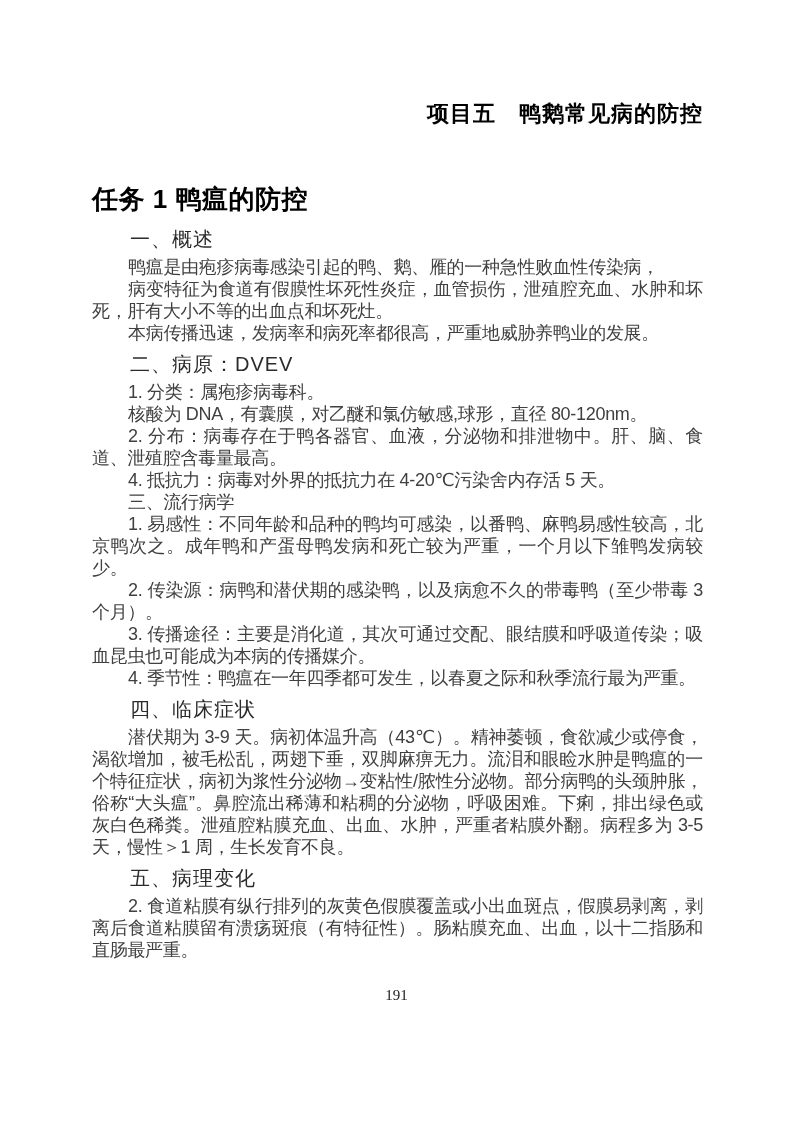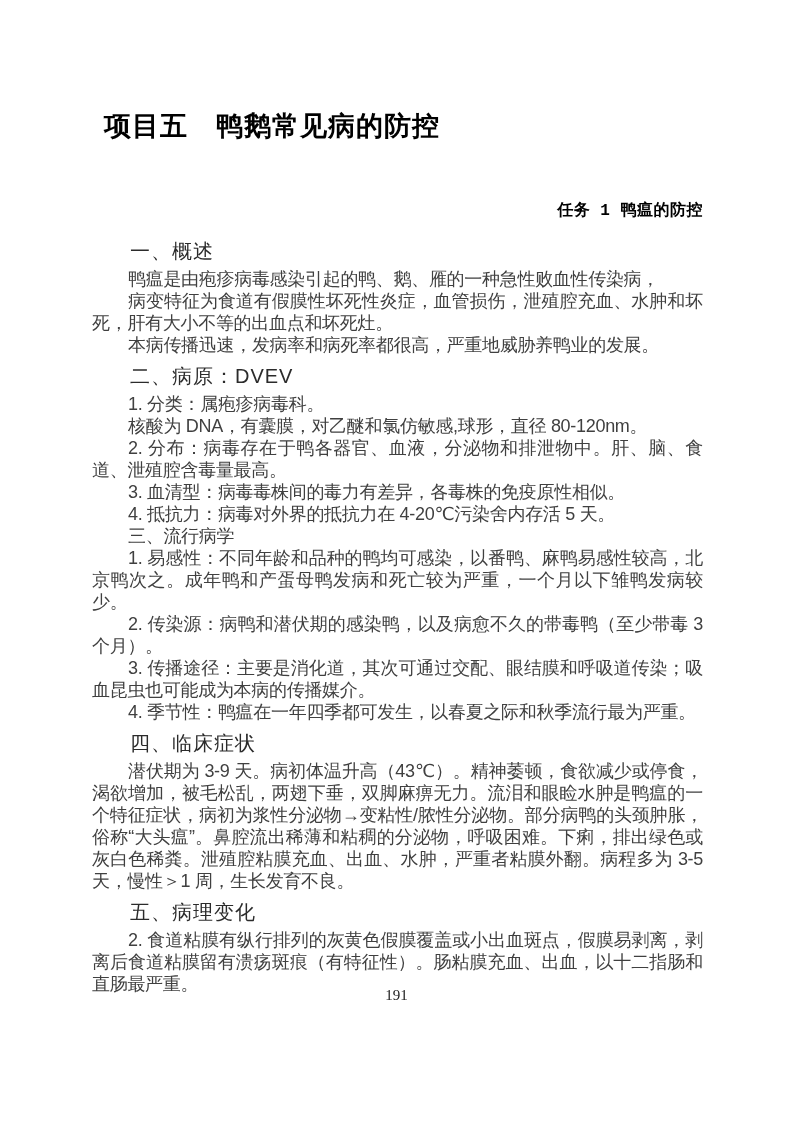--- a/index.html
+++ b/index.html
@@ -12,37 +12,36 @@
     width: 793px;
     height: 1122px;
     background: #ffffff;
     overflow: hidden;
     font-family: "Liberation Sans", "DejaVu Sans", sans-serif;
     color: #111111;
     box-sizing: border-box;
     padding: 100px 90px 0 92px;
   }
   .chapter-title {
-    margin: 12px;
-    font-size: 27px;
+    margin: 0;
+    font-size: 22px;
     line-height: 28px;
     font-weight: bold;
-    text-align: left;
+    text-align: right;
     color: #000000;
     letter-spacing: 1px;
   }
   .task-title {
     margin: 58px 0 0 0;
-    font-size: 16px;
+    font-size: 26px;
     line-height: 26px;
     font-weight: bold;
-    text-align: right;
+    text-align: left;
     color: #000000;
     letter-spacing: 0.5px;
-    font-family: Liberation Mono, monospace;
   }
   .doc-body {
     margin-top: 14px;
     width: 611px;
   }
   .doc-body p {
     margin: 0;
   }
   .sec-heading {
     font-size: 20px;
@@ -81,21 +80,20 @@
   <h2 class="task-title">任务 1 鸭瘟的防控</h2>
   <div class="doc-body">
       <p class="sec-heading">一、概述</p>
       <p class="body-para">鸭瘟是由疱疹病毒感染引起的鸭、鹅、雁的一种急性败血性传染病，</p>
       <p class="body-para">病变特征为食道有假膜性坏死性炎症，血管损伤，泄殖腔充血、水肿和坏死，肝有大小不等的出血点和坏死灶。</p>
       <p class="body-para">本病传播迅速，发病率和病死率都很高，严重地威胁养鸭业的发展。</p>
       <p class="sec-heading">二、病原：DVEV</p>
       <p class="body-para">1. 分类：属疱疹病毒科。</p>
       <p class="body-para">核酸为 DNA，有囊膜，对乙醚和氯仿敏感,球形，直径 80-120nm。</p>
       <p class="body-para">2. 分布：病毒存在于鸭各器官、血液，分泌物和排泄物中。肝、脑、食道、泄殖腔含毒量最高。</p>
-      <p class="body-para">3. 血清型：病毒毒株间的毒力有差异，各毒株的免疫原性相似。</p>
       <p class="body-para">4. 抵抗力：病毒对外界的抵抗力在 4-20℃污染舍内存活 5 天。</p>
       <p class="body-para">三、流行病学</p>
       <p class="body-para">1. 易感性：不同年龄和品种的鸭均可感染，以番鸭、麻鸭易感性较高，北京鸭次之。成年鸭和产蛋母鸭发病和死亡较为严重，一个月以下雏鸭发病较少。</p>
       <p class="body-para">2. 传染源：病鸭和潜伏期的感染鸭，以及病愈不久的带毒鸭（至少带毒 3 个月）。</p>
       <p class="body-para">3. 传播途径：主要是消化道，其次可通过交配、眼结膜和呼吸道传染；吸血昆虫也可能成为本病的传播媒介。</p>
       <p class="body-para">4. 季节性：鸭瘟在一年四季都可发生，以春夏之际和秋季流行最为严重。</p>
       <p class="sec-heading">四、临床症状</p>
       <p class="body-para">潜伏期为 3-9 天。病初体温升高（43℃）。精神萎顿，食欲减少或停食，渴欲增加，被毛松乱，两翅下垂，双脚麻痹无力。流泪和眼睑水肿是鸭瘟的一个特征症状，病初为浆性分泌物→变粘性/脓性分泌物。部分病鸭的头颈肿胀，俗称“大头瘟”。鼻腔流出稀薄和粘稠的分泌物，呼吸困难。下痢，排出绿色或灰白色稀粪。泄殖腔粘膜充血、出血、水肿，严重者粘膜外翻。病程多为 3-5 天，慢性＞1 周，生长发育不良。</p>
       <p class="sec-heading">五、病理变化</p>
       <p class="body-para">2. 食道粘膜有纵行排列的灰黄色假膜覆盖或小出血斑点，假膜易剥离，剥离后食道粘膜留有溃疡斑痕（有特征性）。肠粘膜充血、出血，以十二指肠和直肠最严重。</p>

